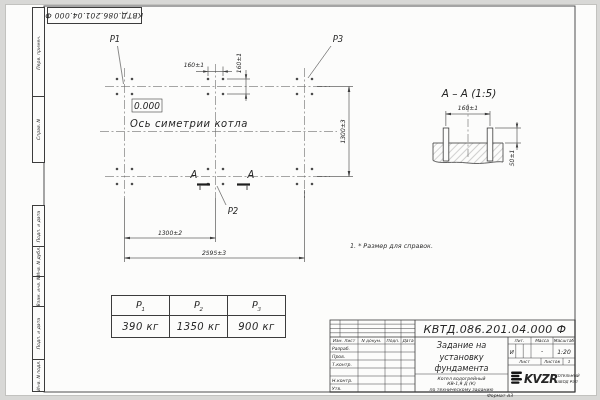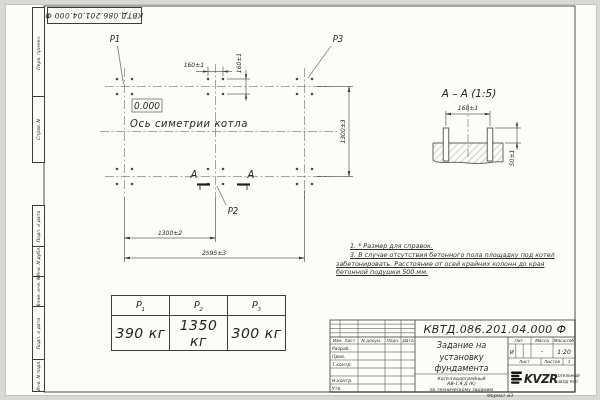--- a/index.html
+++ b/index.html
@@ -14,27 +14,27 @@
   .topnum{left:47px;top:7px;width:95px;height:17px;border:1px solid #3c3c3c;
           display:flex;align-items:center;justify-content:center;box-sizing:border-box;}
   .topnum span{transform:rotate(180deg);font-size:7.5px;font-style:italic;color:#262626;
                letter-spacing:.3px;white-space:nowrap;}
   
   .strip{left:32px;width:13px;border:1px solid #3c3c3c;box-sizing:border-box;
          display:flex;align-items:center;justify-content:center;background:#fcfcfb;}
   .strip span{transform:rotate(-90deg);white-space:nowrap;font-size:4.6px;font-style:italic;color:#2c2c2c;}
   
   .notes{left:336px;top:242px;width:240px;font-size:6.4px;font-style:italic;color:#2e2e2e;line-height:1.32;}
-  .notes p{margin:0 0 1px 0;text-indent:14px;text-decoration:underline;}
+  .notes p{margin:0 0 1px 0;text-indent:14px;}
   
   .load-table{left:111px;top:295px;border-collapse:collapse;}
   .load-table td{border:1px solid #3c3c3c;width:55px;text-align:center;font-style:italic;color:#262626;}
   .load-table .lt-h{height:17px;font-size:9.5px;}
   .load-table .lt-h sub{font-size:5.5px;}
-  .load-table .lt-v{height:19px;font-size:14px;letter-spacing:.5px;}
+  .load-table .lt-v{height:19px;font-size:10px;letter-spacing:.5px;}
   
   .fmt{left:440px;top:392.5px;width:120px;text-align:center;font-size:4.6px;font-style:italic;color:#2e2e2e;}
 </style>
 </head>
 <body>
 
 <div id="page">
   <div id="sheet"></div>
 
   <svg id="drawing" viewBox="0 0 600 400">
@@ -273,32 +273,31 @@
     </div>
   <div class="abs strip" style="top:306px;height:54px;">
       <span>Подп. и дата</span>
     </div>
   <div class="abs strip" style="top:359px;height:33px;">
       <span>Инв. N подл.</span>
     </div>
 
   <div class="abs notes">
     <p>1. * Размер для справок.</p>
-    <p>3. В случае отсутствия бетонного пола площадку под котел забетонировать. Расстояние от осей крайних колонн до края бетонной подушки 500 мм.</p>
   </div>
 
   <table class="abs load-table">
     <tbody>
         <tr>
       <td class="lt-h"><span>P</span><sub>1</sub></td>
       <td class="lt-h"><span>P</span><sub>2</sub></td>
       <td class="lt-h"><span>P</span><sub>3</sub></td>
     </tr>
     <tr>
       <td class="lt-v">390 кг</td>
       <td class="lt-v">1350 кг</td>
-      <td class="lt-v">300 кг</td>
+      <td class="lt-v">900 кг</td>
     </tr>
   </tbody>
     </table>
 
   <div class="abs fmt">Формат А3</div>
 </div>
 
 </body></html>

